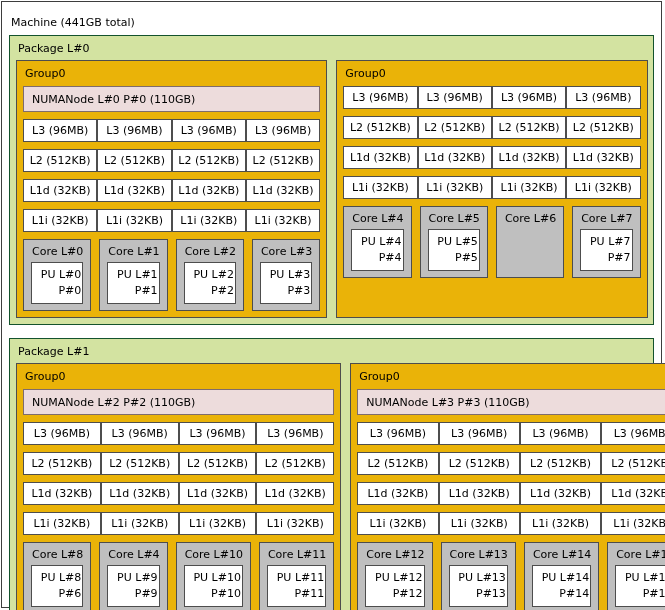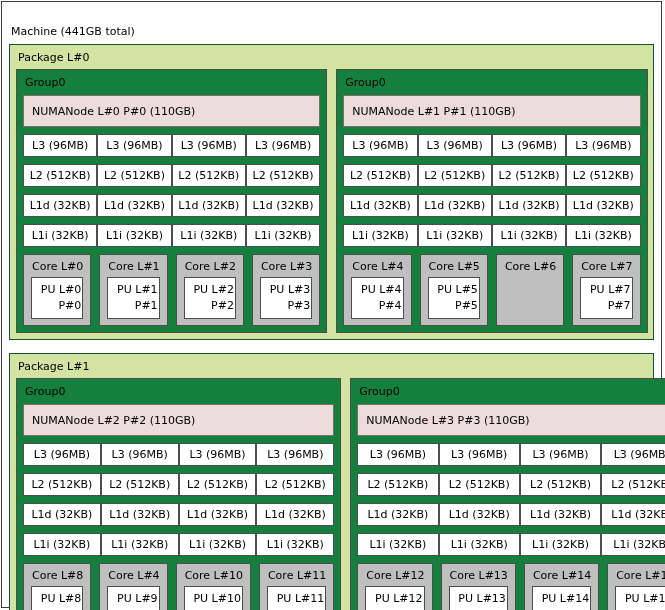--- a/index.html
+++ b/index.html
@@ -9,40 +9,40 @@
     background: #ffffff;
     font-family: "DejaVu Sans", "Liberation Sans", sans-serif;
     font-size: 11px; color: #000;
     overflow: hidden;
   }
   .machine {
     position: absolute; top: 1px; left: 1px;
     width: 661px; height: 607px;
     border: 1px solid #3d3d3d;
     background: #ffffff;
-    padding: 21px 7px;
+    padding: 12px 7px;
   }
   .machine-label { margin: 2px 0 6px 2px; white-space: nowrap; }
   .package {
     border: 1px solid #14532d;
     background: #d3e3a1;
     padding: 5px 6px 6px 6px;
   }
   .package + .package { margin-top: 13px; }
   .package-label { margin: 1px 0 5px 2px; white-space: nowrap; }
   .groups { display: flex; gap: 9px; }
   .group {
     flex: 1;
     border: 1px solid #4d4d4d;
-    background: #15803d;
+    background: #eab308;
     padding: 5px 6px 6px 6px;
   }
   .group-label { margin: 1px 0 6px 2px; white-space: nowrap; }
   .numanode {
-    height: 32px;
+    height: 26px;
     border: 1px solid #7e6c6c;
     background: #eddcdc;
     display: flex; align-items: center;
     padding-left: 8px;
     margin-bottom: 7px;
     white-space: nowrap;
   }
   .cache-row { display: flex; margin-bottom: 7px; }
   .cache {
     flex: 1; height: 23px;
@@ -134,23 +134,20 @@
             <div class="pu">
               <div>PU L#3</div>
               <div>P#3</div>
             </div>
           </div>
         </div>
       </div>
 
       <div class="group">
         <div class="group-label">Group0</div>
-        <div class="numanode">
-          <span>NUMANode L#1 P#1 (110GB)</span>
-        </div>
         <div class="cache-row">
           <div class="cache">L3 (96MB)</div>
           <div class="cache">L3 (96MB)</div>
           <div class="cache">L3 (96MB)</div>
           <div class="cache">L3 (96MB)</div>
         </div>
         <div class="cache-row">
           <div class="cache">L2 (512KB)</div>
           <div class="cache">L2 (512KB)</div>
           <div class="cache">L2 (512KB)</div>

